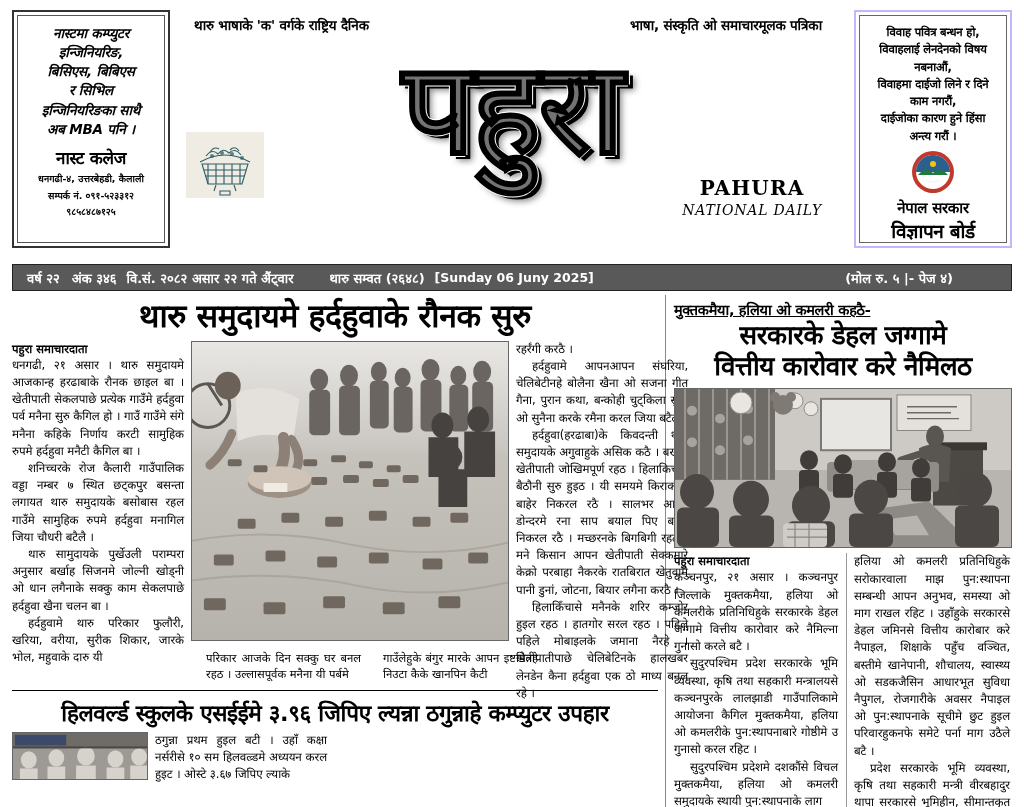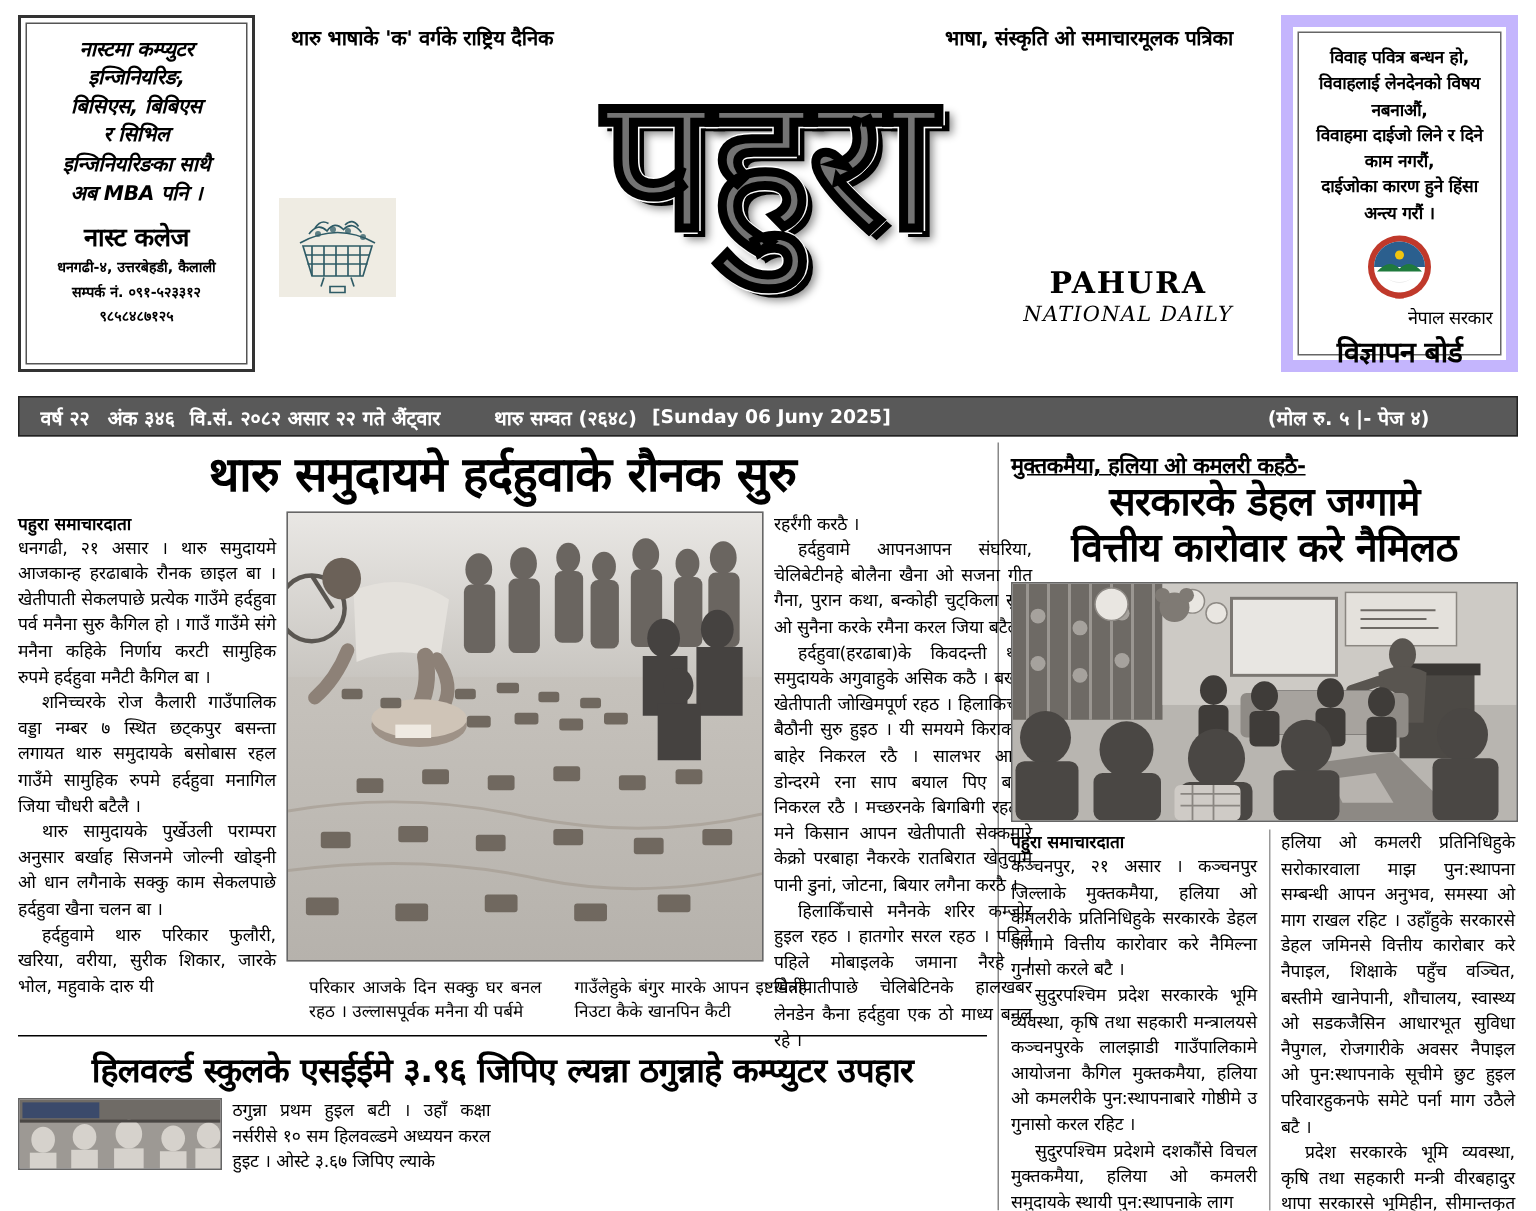--- a/index.html
+++ b/index.html
@@ -137,46 +137,45 @@
     font-style: italic;
     font-size: 14px;
     letter-spacing: 0.8px;
     margin-top: 2px;
   }
 
   
   .ad-box-r {
     width: 158px;
     flex: 0 0 158px;
-    border: 8px solid #c4b5fd;
+    border: 2px solid #c4b5fd;
     padding: 3px;
     height: 238px;
   }
   .ad-box-r-inner {
     border: 1px solid #666;
     height: 100%;
     padding: 8px 5px 4px 5px;
     text-align: center;
   }
   .gov-line {
     font-size: 11.5px;
     font-weight: bold;
     line-height: 1.5;
     letter-spacing: -0.2px;
   }
   .emblem {
     margin: 4px auto 2px auto;
     width: 46px; height: 46px;
   }
   .gov-name {
-    font-size: 12px;
-    font-weight: normal;
+    font-size: 15px;
+    font-weight: bold;
     letter-spacing: -0.3px;
     margin-top: 1px;
-    text-align: right;
   }
   .gov-board {
     font-size: 19px;
     font-weight: bold;
     letter-spacing: -0.4px;
     margin-top: 1px;
   }
 
   
   .datebar {

